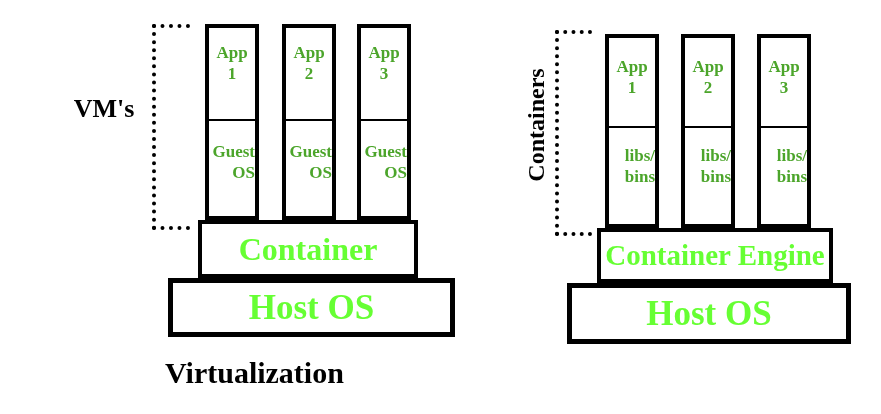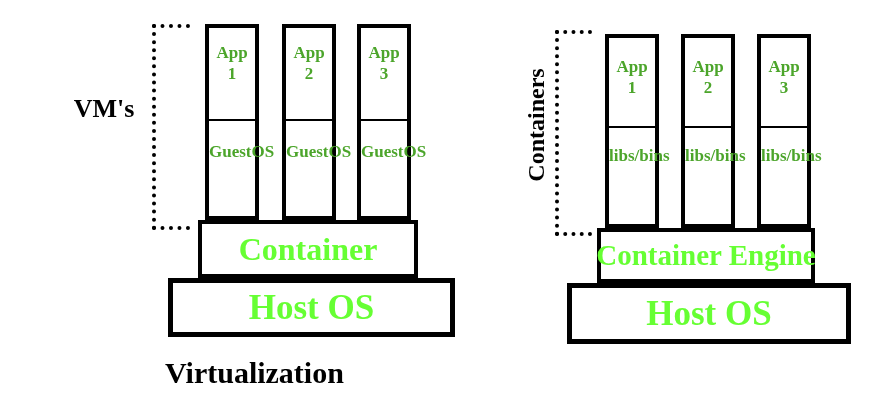--- a/index.html
+++ b/index.html
@@ -41,40 +41,40 @@
   .stack-col.right-col{top:34px;height:194px;}
   .stack-top{
     box-sizing:border-box;
     border-bottom:2px solid #000;
     display:flex;flex-direction:column;align-items:center;
     padding-top:14px;
   }
   .left-col .stack-top{height:93px;}
   .right-col .stack-top{height:90px;padding-top:18px;}
   .stack-bottom{
-    flex:1;display:flex;align-items:flex-start;
+    flex:1;display:flex;flex-direction:column;align-items:flex-end;
     padding-top:20px;
   }
   .right-col .stack-bottom{padding-top:17px;}
   .stack-col span{
     color:#4CA52B;font-weight:bold;font-size:17px;line-height:1.25;
     text-align:center;white-space:nowrap;
   }
   
   .layer{
     position:absolute;
     border:4px solid #000;background:#fff;
     box-sizing:border-box;
     display:flex;align-items:center;justify-content:center;
     color:#66FF33;font-weight:bold;
     white-space:nowrap;
   }
   .hypervisor-box{left:198px;top:220px;width:220px;height:58px;font-size:32px;}
   .hostos-left{left:168px;top:278px;width:287px;height:59px;font-size:35px;border-width:5px;}
-  .engine-box{left:597px;top:228px;width:218px;height:55px;font-size:29px;}
+  .engine-box{left:597px;top:228px;width:236px;height:55px;font-size:29px;}
   .hostos-right{left:567px;top:283px;width:284px;height:61px;font-size:35px;border-width:5px;}
   
   .caption{
     position:absolute;top:356px;width:300px;
     text-align:left;color:#000;font-weight:bold;font-size:30px;
     white-space:nowrap;
   }
   .caption-left{left:165px;}
   .caption-right{left:565px;}
 </style>

